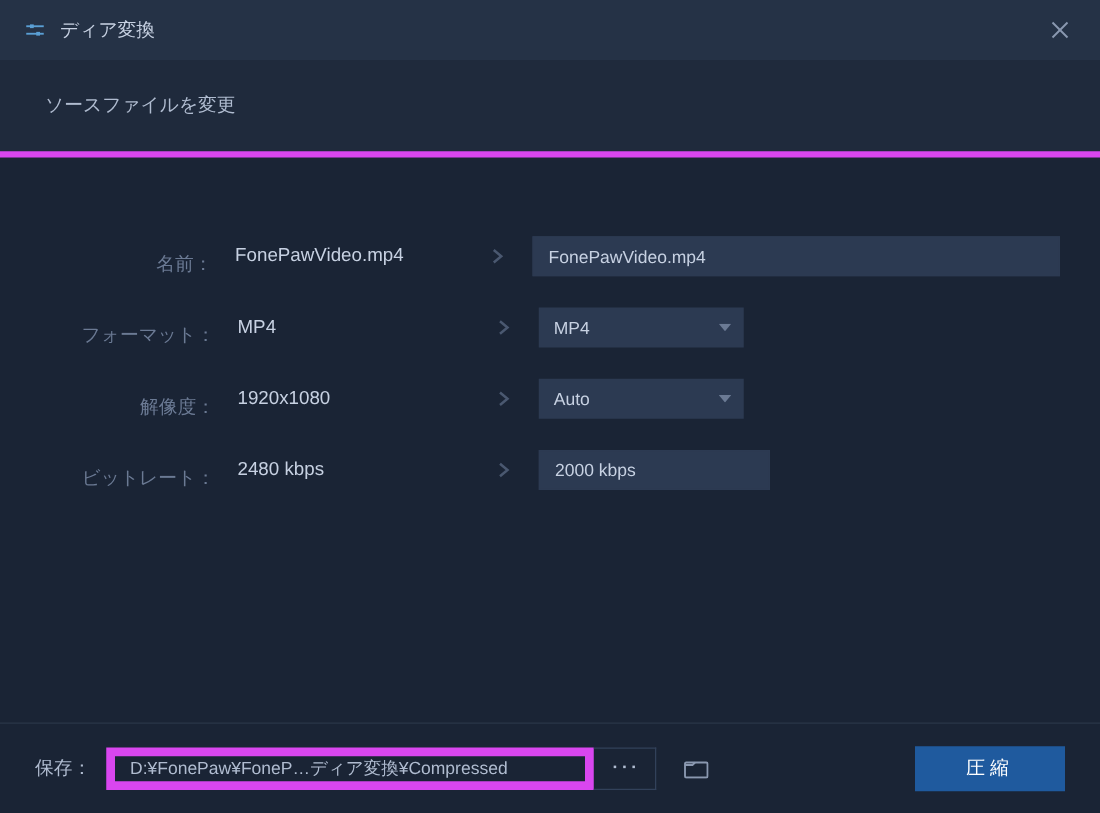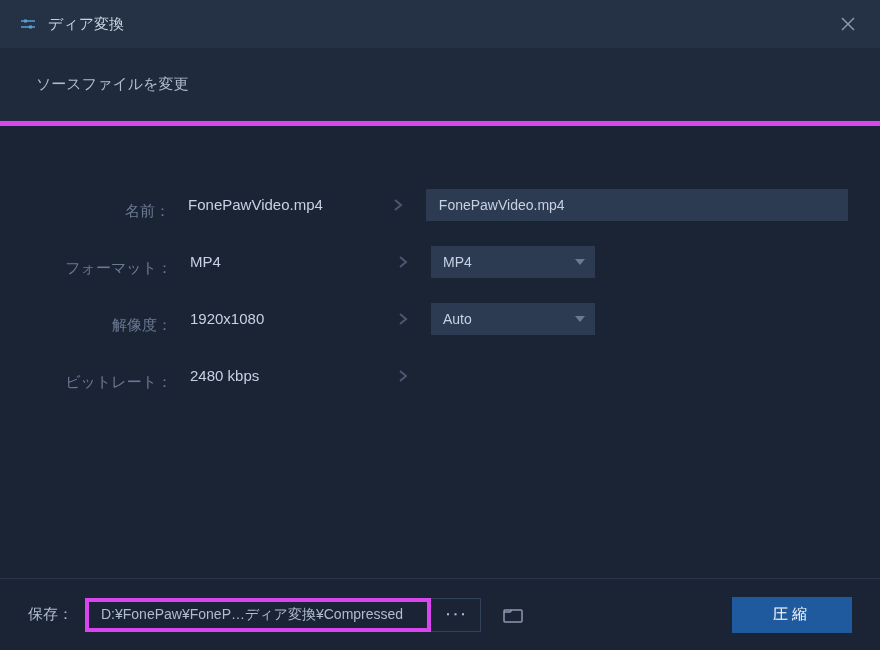--- a/index.html
+++ b/index.html
@@ -187,23 +187,23 @@
     .save-label {
       color: #b0bcd0;
       margin-right: 12px;
     }
     .path-group {
       display: flex;
       align-items: center;
       gap: 6px;
     }
     .path-box {
-      width: 346px;
+      width: 390px;
       height: 34px;
-      border: 4px solid #d946ef;
+      border: 7px solid #d946ef;
       display: flex;
       align-items: center;
       padding: 0 12px;
       color: #b0bcd0;
       font-size: 14px;
       background: transparent;
       overflow: hidden;
       white-space: nowrap;
     }
     .dots-btn {
@@ -324,20 +324,23 @@
   </div>
 
   <div class="row">
     <div class="label">ビットレート：</div>
     <div class="source-val">2480 kbps</div>
     <div class="arrow-col">
       <svg width="10" height="16" viewBox="0 0 10 16" stroke="currentColor" stroke-width="2" fill="none">
           <polyline points="2,3 8,8 2,13"></polyline>
         </svg>
     </div>
+    <div class="field-col">
+      <input class="text-input" style="width: 185px;" value="2000 kbps">
+    </div>
   </div>
 
 
 </div>
 
 <div class="footer">
   <span class="save-label">保存：</span>
   <div class="path-group">
     <div class="path-box">D:¥FonePaw¥FoneP…ディア変換¥Compressed</div>
     <div class="dots-btn">･･･</div>

